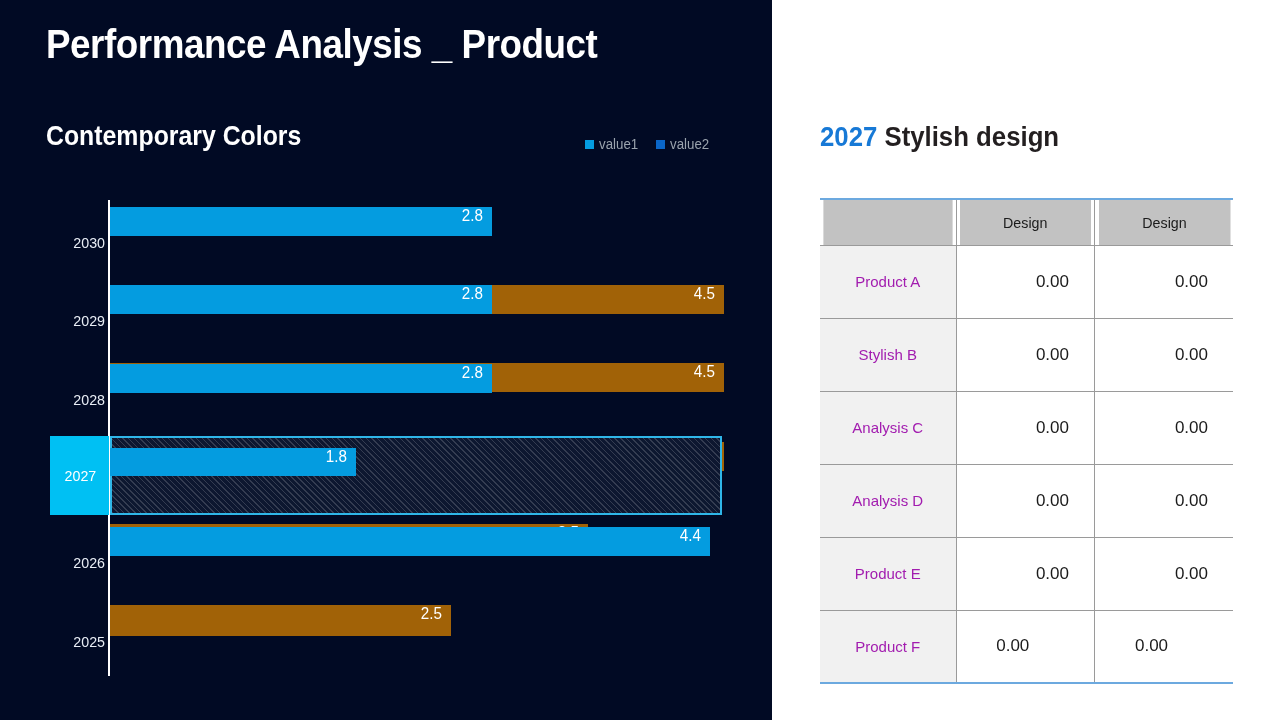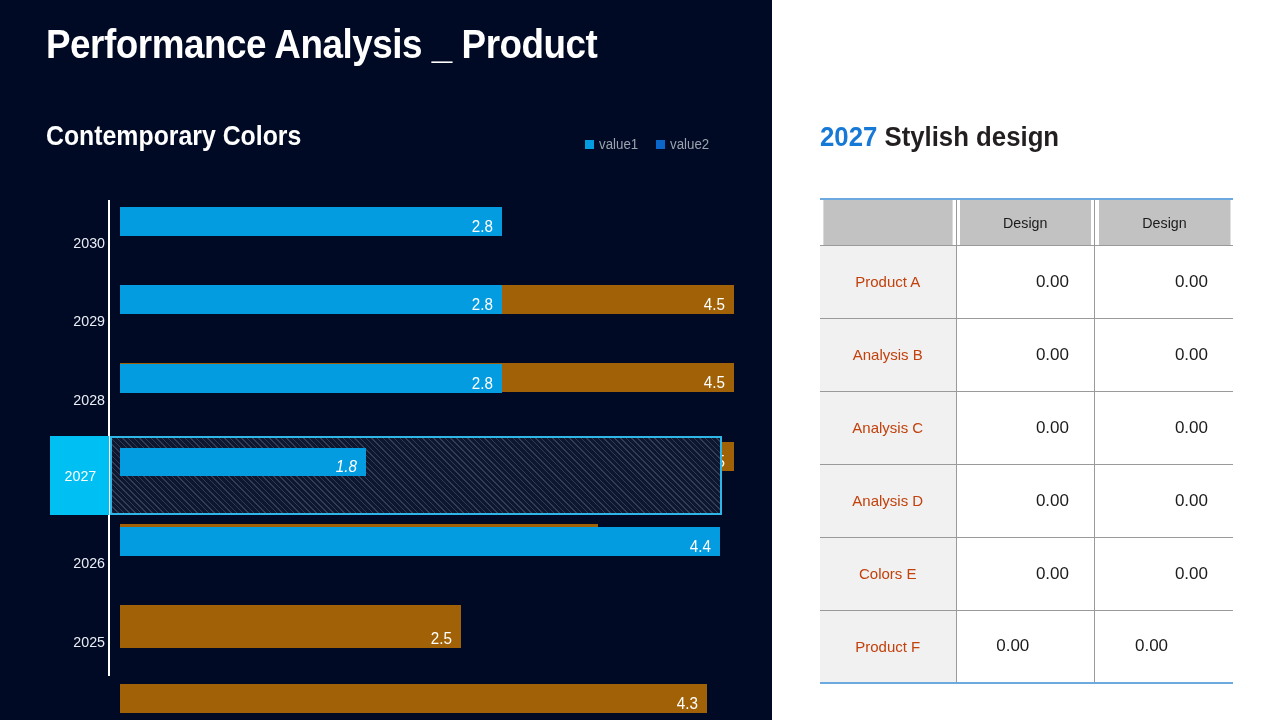--- a/index.html
+++ b/index.html
@@ -114,23 +114,23 @@
     background-image: repeating-linear-gradient(
       45deg,
       rgba(255,255,255,0.16) 0px,
       rgba(255,255,255,0.16) 1px,
       rgba(0,0,0,0) 1px,
       rgba(0,0,0,0) 4px
     );
   }
   .bar {
     position: absolute;
-    left: 120px;
+    left: 110px;
     display: flex;
-    align-items: flex-end;
+    align-items: flex-start;
     justify-content: flex-end;
   }
   .bar.v1 { background: #049CE0; }
   .bar.v2 { background: #a16207; margin-top: 44px; }
   .bar-value {
     font-family: "Liberation Sans Narrow", "Liberation Sans", sans-serif;
     font-size: 16px;
     color: #ffffff;
     padding-right: 9px;
     transform: scaleX(0.95);
@@ -178,21 +178,21 @@
     background: #C2C2C2;
     font-size: 15px;
     color: #1b1b1b;
     text-align: center;
     transform: scaleX(0.95);
   }
   #data-table tbody td { height: 73px; font-size: 15px; }
   #data-table tbody td.rowhead {
     background: #F1F1F1;
     text-align: center;
-    color: #c2410c;
+    color: #a21caf;
   }
   #data-table tbody td.num {
     background: #ffffff;
     text-align: right;
     padding-right: 25px;
     font-size: 17px;
     color: #1b1b1b;
   }
   #data-table tbody tr:last-child td { border-bottom: none; text-align: center; }
   .col-a { width: 136px; }
@@ -251,43 +251,40 @@
         </div>
         <div class="bar v2" style="top:45px;height:29px;width:614px;">
           <span class="bar-value">4.5</span>
         </div>
       </div>
 
       <div class="cat-group" style="top:236px;height:84px;">
         <div class="highlight-box" style="top:4px;height:79px;"></div>
         <div class="cat-label highlight-label" style="top:35px;">2027</div>
         <div class="highlight-band" style="top:4px;height:79px;width:612px;"></div>
-        <div class="bar v1" style="top:16px;height:28px;width:246px;font-style:italic;">
+        <div class="bar v1" style="top:16px;height:28px;width:246px;">
           <span class="bar-value">1.8</span>
         </div>
         <div class="bar v2" style="top:48px;height:28px;width:478px;">
           <span class="bar-value">3.5</span>
         </div>
       </div>
 
       <div class="cat-group" style="top:320px;height:79px;">
         <div class="cat-label" style="top:38px;">2026</div>
         <div class="bar v1" style="top:11px;height:29px;width:600px;">
           <span class="bar-value">4.4</span>
         </div>
-        <div class="bar v2" style="top:45px;height:43px;width:341px;">
+        <div class="bar v2" style="top:45px;height:31px;width:341px;">
           <span class="bar-value">2.5</span>
         </div>
       </div>
 
       <div class="cat-group" style="top:399px;height:79px;">
         <div class="cat-label" style="top:38px;">2025</div>
-        <div class="bar v2" style="top:45px;height:29px;width:587px;">
-          <span class="bar-value">4.3</span>
-        </div>
       </div>
     </div>
   </div>
 
   <div id="right-panel">
 
     <div id="table-heading">
       <span class="year">2027</span><span> Stylish design</span>
     </div>
 
@@ -304,36 +301,36 @@
           <th>Design</th>
         </tr>
       </thead>
       <tbody>
         <tr>
           <td class="rowhead">Product A</td>
           <td class="num">0.00</td>
           <td class="num">0.00</td>
         </tr>
         <tr>
-          <td class="rowhead">Analysis B</td>
+          <td class="rowhead">Stylish B</td>
           <td class="num">0.00</td>
           <td class="num">0.00</td>
         </tr>
         <tr>
           <td class="rowhead">Analysis C</td>
           <td class="num">0.00</td>
           <td class="num">0.00</td>
         </tr>
         <tr>
           <td class="rowhead">Analysis D</td>
           <td class="num">0.00</td>
           <td class="num">0.00</td>
         </tr>
         <tr>
-          <td class="rowhead">Colors E</td>
+          <td class="rowhead">Product E</td>
           <td class="num">0.00</td>
           <td class="num">0.00</td>
         </tr>
         <tr>
           <td class="rowhead">Product F</td>
           <td class="num">0.00</td>
           <td class="num">0.00</td>
         </tr>
       </tbody>
     </table>

